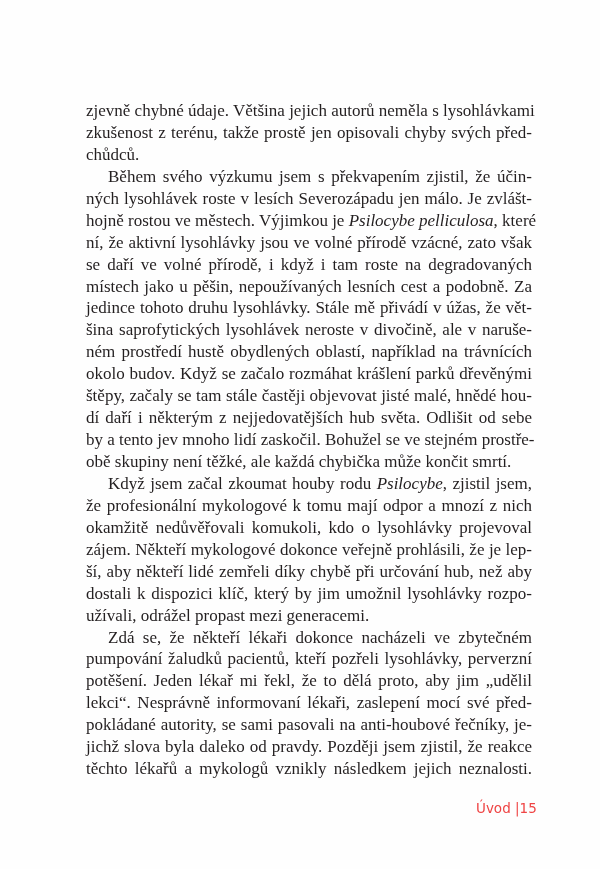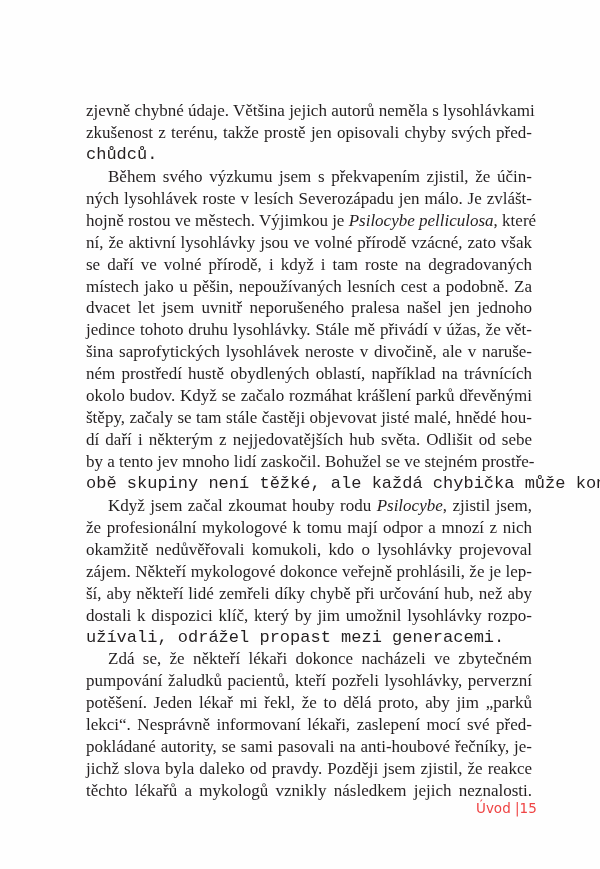--- a/index.html
+++ b/index.html
@@ -4,21 +4,21 @@
 <style>
   html, body { margin: 0; padding: 0; background: #ffffff; }
   body { width: 600px; height: 869px; position: relative; overflow: hidden; }
   .page { position: absolute; left: 0; top: 0; width: 600px; height: 869px; background: #fefefe; }
   .text-block {
     position: absolute; left: 86px; top: 52px; width: 446px;
     font-family: "Liberation Serif", "DejaVu Serif", serif;
     font-size: 17px; line-height: 21.95px; color: #231f20; margin-top: 48px;
   }
   .line { display: block; height: 21.95px; white-space: nowrap; text-align: justify; text-align-last: justify; }
-  .line.last { text-align-last: left; font-family: Liberation Mono, monospace; }
+  .line.last { text-align-last: left; }
   .line.indent { padding-left: 22px; }
   .line i { font-style: italic; }
   .footer {
     position: absolute; left: 476px; top: 800px;
     font-family: "DejaVu Sans", "Liberation Sans", sans-serif;
     font-size: 13.5px; color: #ef4444;
   }
 </style>
 </head>
 <body>
@@ -29,41 +29,40 @@
     <span class="line">zjevně chybné údaje. Většina jejich autorů neměla s lysohlávkami</span>
     <span class="line">zkušenost z terénu, takže prostě jen opisovali chyby svých před-</span>
     <span class="line last">chůdců.</span>
 
     <span class="line indent">Během svého výzkumu jsem s překvapením zjistil, že účin-</span>
     <span class="line">ných lysohlávek roste v lesích Severozápadu jen málo. Je zvlášt-</span>
     <span class="line italic-mix">hojně rostou ve městech. Výjimkou je <i>Psilocybe pelliculosa</i>, které</span>
     <span class="line">ní, že aktivní lysohlávky jsou ve volné přírodě vzácné, zato však</span>
     <span class="line">se daří ve volné přírodě, i když i tam roste na degradovaných</span>
     <span class="line">místech jako u pěšin, nepoužívaných lesních cest a podobně. Za</span>
-    <span class="line">dvacet let jsem uvnitř neporušeného pralesa našel jen jednoho</span>
     <span class="line">jedince tohoto druhu lysohlávky. Stále mě přivádí v úžas, že vět-</span>
     <span class="line">šina saprofytických lysohlávek neroste v divočině, ale v naruše-</span>
     <span class="line">ném prostředí hustě obydlených oblastí, například na trávnících</span>
     <span class="line">okolo budov. Když se začalo rozmáhat krášlení parků dřevěnými</span>
     <span class="line">štěpy, začaly se tam stále častěji objevovat jisté malé, hnědé hou-</span>
     <span class="line">dí daří i některým z nejjedovatějších hub světa. Odlišit od sebe</span>
     <span class="line">by a tento jev mnoho lidí zaskočil. Bohužel se ve stejném prostře-</span>
     <span class="line last">obě skupiny není těžké, ale každá chybička může končit smrtí.</span>
 
     <span class="line indent italic-mix">Když jsem začal zkoumat houby rodu <i>Psilocybe</i>, zjistil jsem,</span>
     <span class="line">že profesionální mykologové k tomu mají odpor a mnozí z nich</span>
     <span class="line">okamžitě nedůvěřovali komukoli, kdo o lysohlávky projevoval</span>
     <span class="line">zájem. Někteří mykologové dokonce veřejně prohlásili, že je lep-</span>
     <span class="line">ší, aby někteří lidé zemřeli díky chybě při určování hub, než aby</span>
     <span class="line">dostali k dispozici klíč, který by jim umožnil lysohlávky rozpo-</span>
     <span class="line last">užívali, odrážel propast mezi generacemi.</span>
 
     <span class="line indent">Zdá se, že někteří lékaři dokonce nacházeli ve zbytečném</span>
     <span class="line">pumpování žaludků pacientů, kteří pozřeli lysohlávky, perverzní</span>
-    <span class="line">potěšení. Jeden lékař mi řekl, že to dělá proto, aby jim „parků</span>
+    <span class="line">potěšení. Jeden lékař mi řekl, že to dělá proto, aby jim „udělil</span>
     <span class="line">lekci“. Nesprávně informovaní lékaři, zaslepení mocí své před-</span>
     <span class="line">pokládané autority, se sami pasovali na anti-houbové řečníky, je-</span>
     <span class="line">jichž slova byla daleko od pravdy. Později jsem zjistil, že reakce</span>
     <span class="line">těchto lékařů a mykologů vznikly následkem jejich neznalosti.</span>
   </div>
 
   <div class="footer">
     <span>Úvod</span>
     <span>|</span><span>15</span>
   </div>

